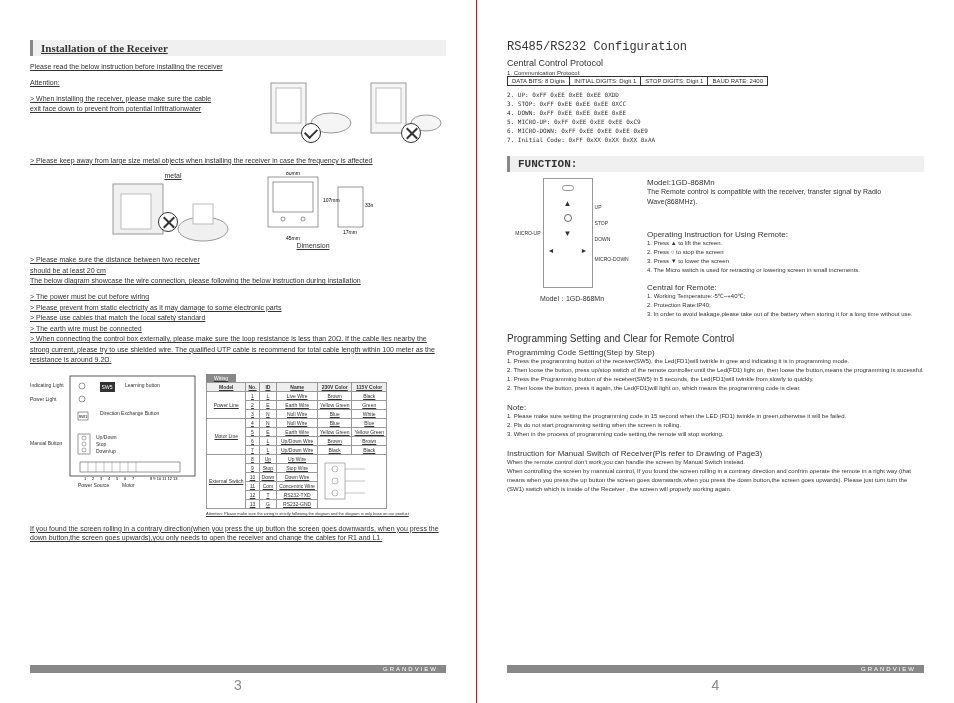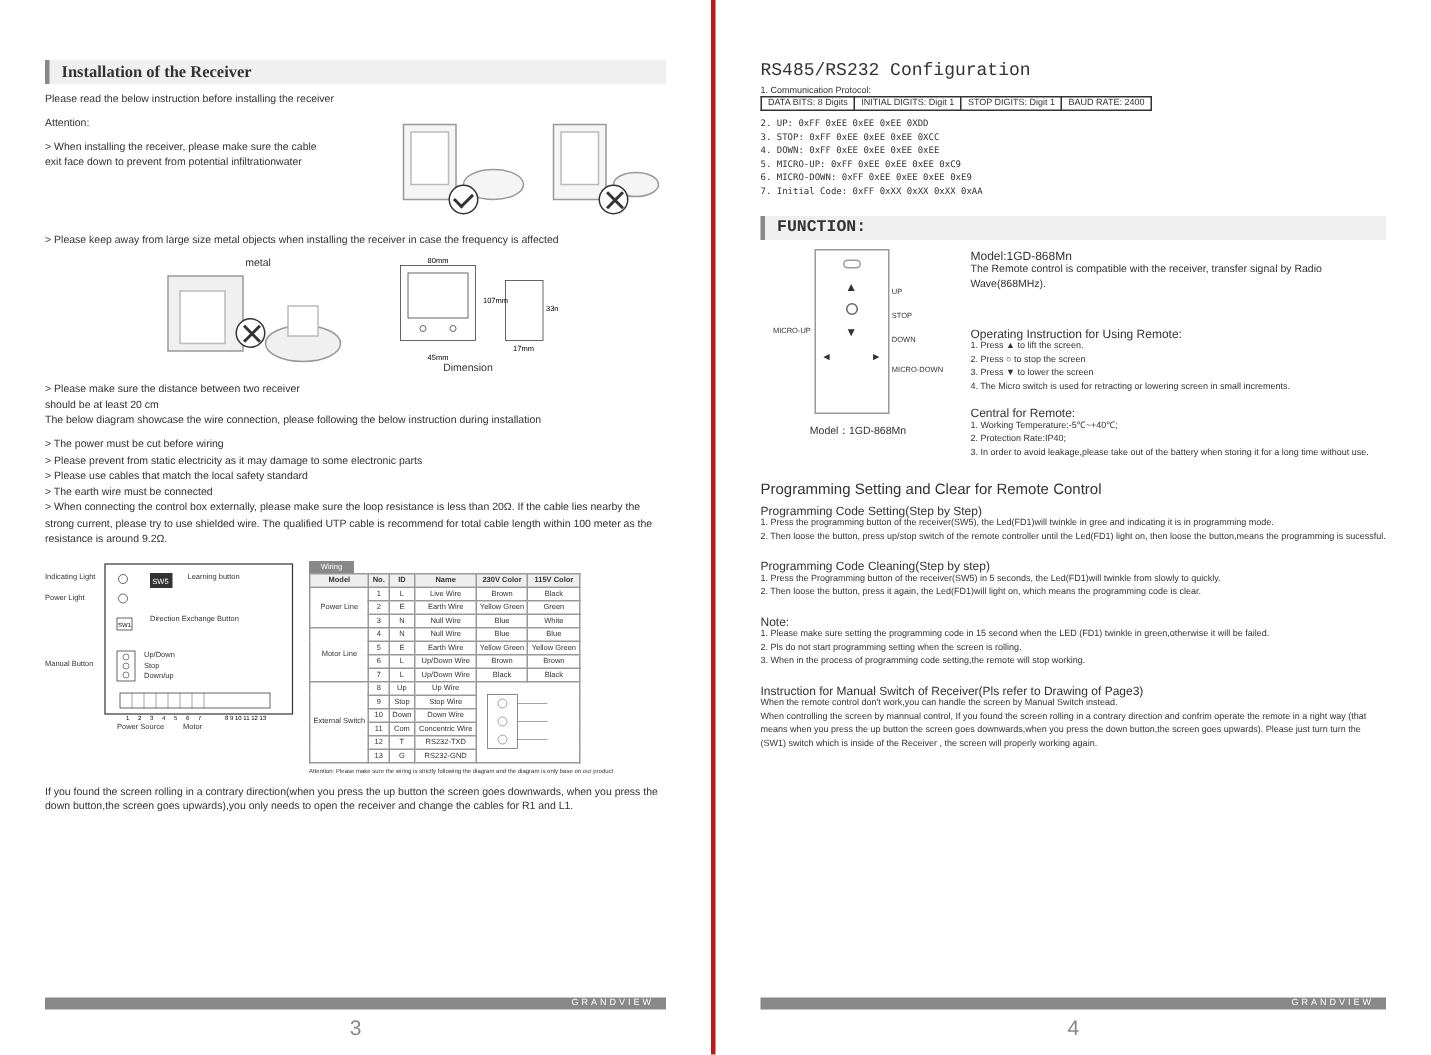--- a/index.html
+++ b/index.html
@@ -1,18 +1,18 @@
 <!DOCTYPE html>
 <html><head>
 <meta charset="utf-8">
 <style>
 * { margin: 0; padding: 0; box-sizing: border-box; }
 body { font-family: Arial, sans-serif; font-size: 7px; color: #333; background: #fff; width: 954px; height: 703px; display: flex; }
 .page { width: 477px; height: 703px; padding: 40px 30px 20px 30px; position: relative; }
-.page-left { border-right: 3px solid #b91c1c; }
+.page-left { border-right: 1px solid #b91c1c; text-decoration: underline; }
 .section-header { font-family: Georgia, serif; font-weight: bold; font-size: 11px; padding: 2px 8px; background: #f0f0f0; border-left: 3px solid #888; margin-bottom: 6px; }
 .section-header-plain { font-family: Liberation Mono, monospace; font-weight: normal; font-size: 12px; margin-bottom: 4px; }
 .subheading { font-size: 9px; margin-bottom: 2px; }
 .body-text { font-size: 7px; line-height: 1.4; margin-bottom: 6px; }
 .list-item { font-size: 7px; line-height: 1.5; }
 .footer { position: absolute; bottom: 10px; left: 30px; right: 30px; }
 .footer-bar { background: #888; color: #fff; font-size: 6px; letter-spacing: 2px; text-align: right; padding: 1px 8px; }
 .page-num { text-align: center; font-size: 14px; color: #888; margin-top: 4px; }
 .protocol-table { border-collapse: collapse; font-size: 6px; margin-bottom: 4px; }
 .protocol-table td { border: 1px solid #333; padding: 1px 4px; }
@@ -252,20 +252,21 @@
   <div class="body-text" style="margin-top:8px">If you found the screen rolling in a contrary direction(when you press the up button the screen goes downwards, when you press the down button,the screen goes upwards),you only needs to open the receiver and change the cables for R1 and L1.</div>
 
   <div class="footer">
     <div class="footer-bar">GRANDVIEW</div>
     <div class="page-num">3</div>
   </div>
 </div>
 
 <div class="page">
   <div class="section-header-plain">RS485/RS232 Configuration</div>
+  <div class="subheading">Central Control Protocol</div>
   <div style="font-size:6px">1. Communication Protocol:</div>
   <table class="protocol-table">
     <tbody>
         <tr>
       <td>DATA BITS: 8 Digits</td>
       <td>INITIAL DIGITS: Digit 1</td>
       <td>STOP DIGITS: Digit 1</td>
       <td>BAUD RATE: 2400</td>
     </tr>
   </tbody>
@@ -315,21 +316,20 @@
       <div class="list-item" style="font-size:6px">2. Protection Rate:IP40;</div>
       <div class="list-item" style="font-size:6px">3. In order to avoid leakage,please take out of the battery when storing it for a long time without use.</div>
     </div>
   </div>
 
   <div style="font-size:10px;margin-top:14px">Programming Setting and Clear for Remote Control</div>
   <div style="font-size:8px;margin-top:4px">Programming Code Setting(Step by Step)</div>
   <div class="list-item" style="font-size:6px">1. Press the programming button of the receiver(SW5), the Led(FD1)will twinkle in gree and indicating it is in programming mode.</div>
   <div class="list-item" style="font-size:6px">2. Then loose the button, press up/stop switch of the remote controller until the Led(FD1) light on, then loose the button,means the programming is sucessful.</div>
 
-  <div style="font-size:8px;margin-top:10px">Programming Code Cleaning(Step by step)</div>
   <div class="list-item" style="font-size:6px">1. Press the Programming button of the receiver(SW5) in 5 seconds, the Led(FD1)will twinkle from slowly to quickly.</div>
   <div class="list-item" style="font-size:6px">2. Then loose the button, press it again, the Led(FD1)will light on, which means the programming code is clear.</div>
 
   <div style="font-size:8px;margin-top:10px">Note:</div>
   <div class="list-item" style="font-size:6px">1. Please make sure setting the programming code in 15 second when the LED (FD1) twinkle in green,otherwise it will be failed.</div>
   <div class="list-item" style="font-size:6px">2. Pls do not start programming setting when the screen is rolling.</div>
   <div class="list-item" style="font-size:6px">3. When in the process of programming code setting,the remote will stop working.</div>
 
   <div style="font-size:8px;margin-top:10px">Instruction for Manual Switch of Receiver(Pls refer to Drawing of Page3)</div>
   <div class="list-item" style="font-size:6px">When the remote control don't work,you can handle the screen by Manual Switch instead.</div>

